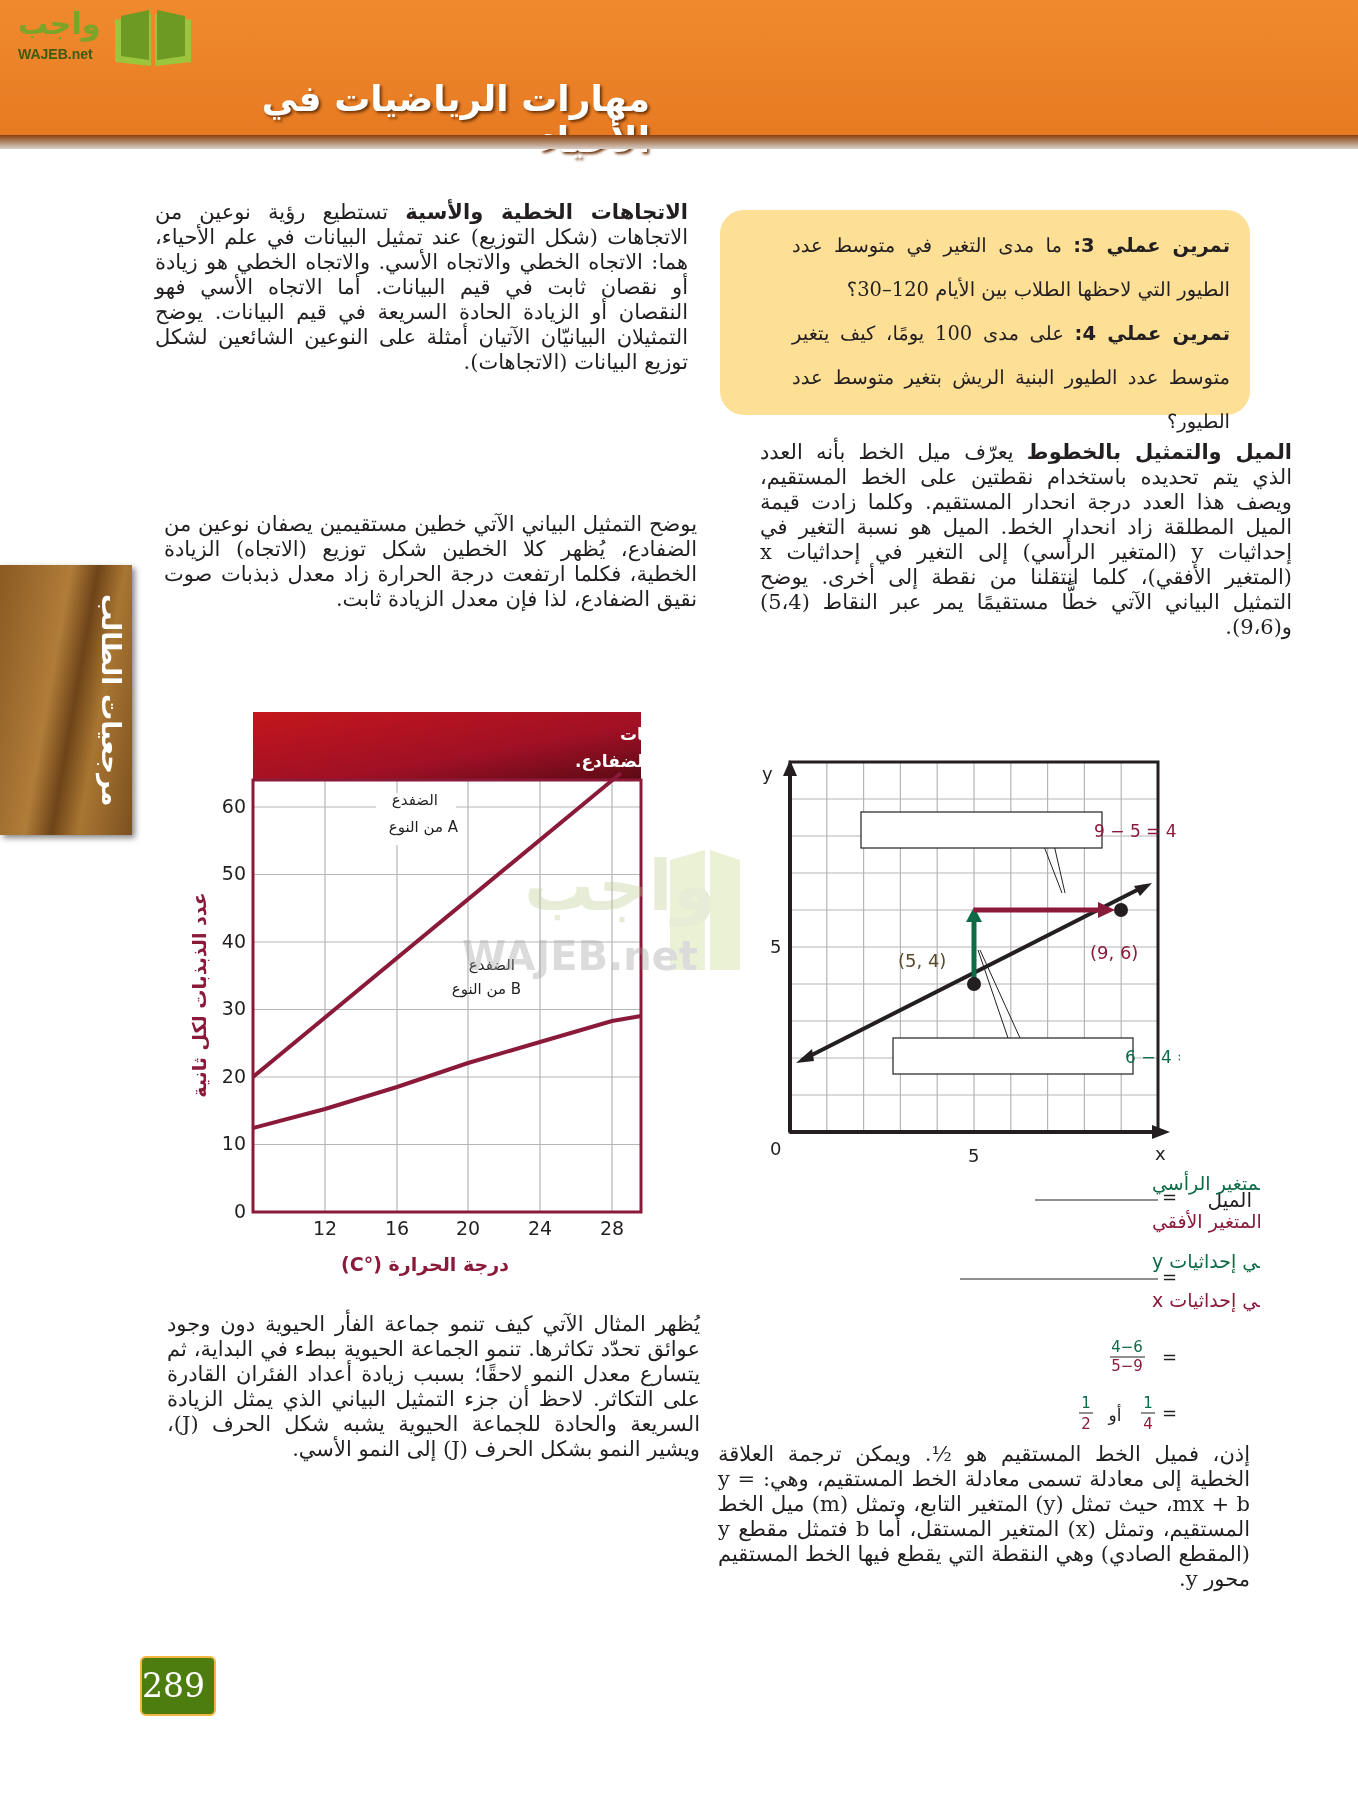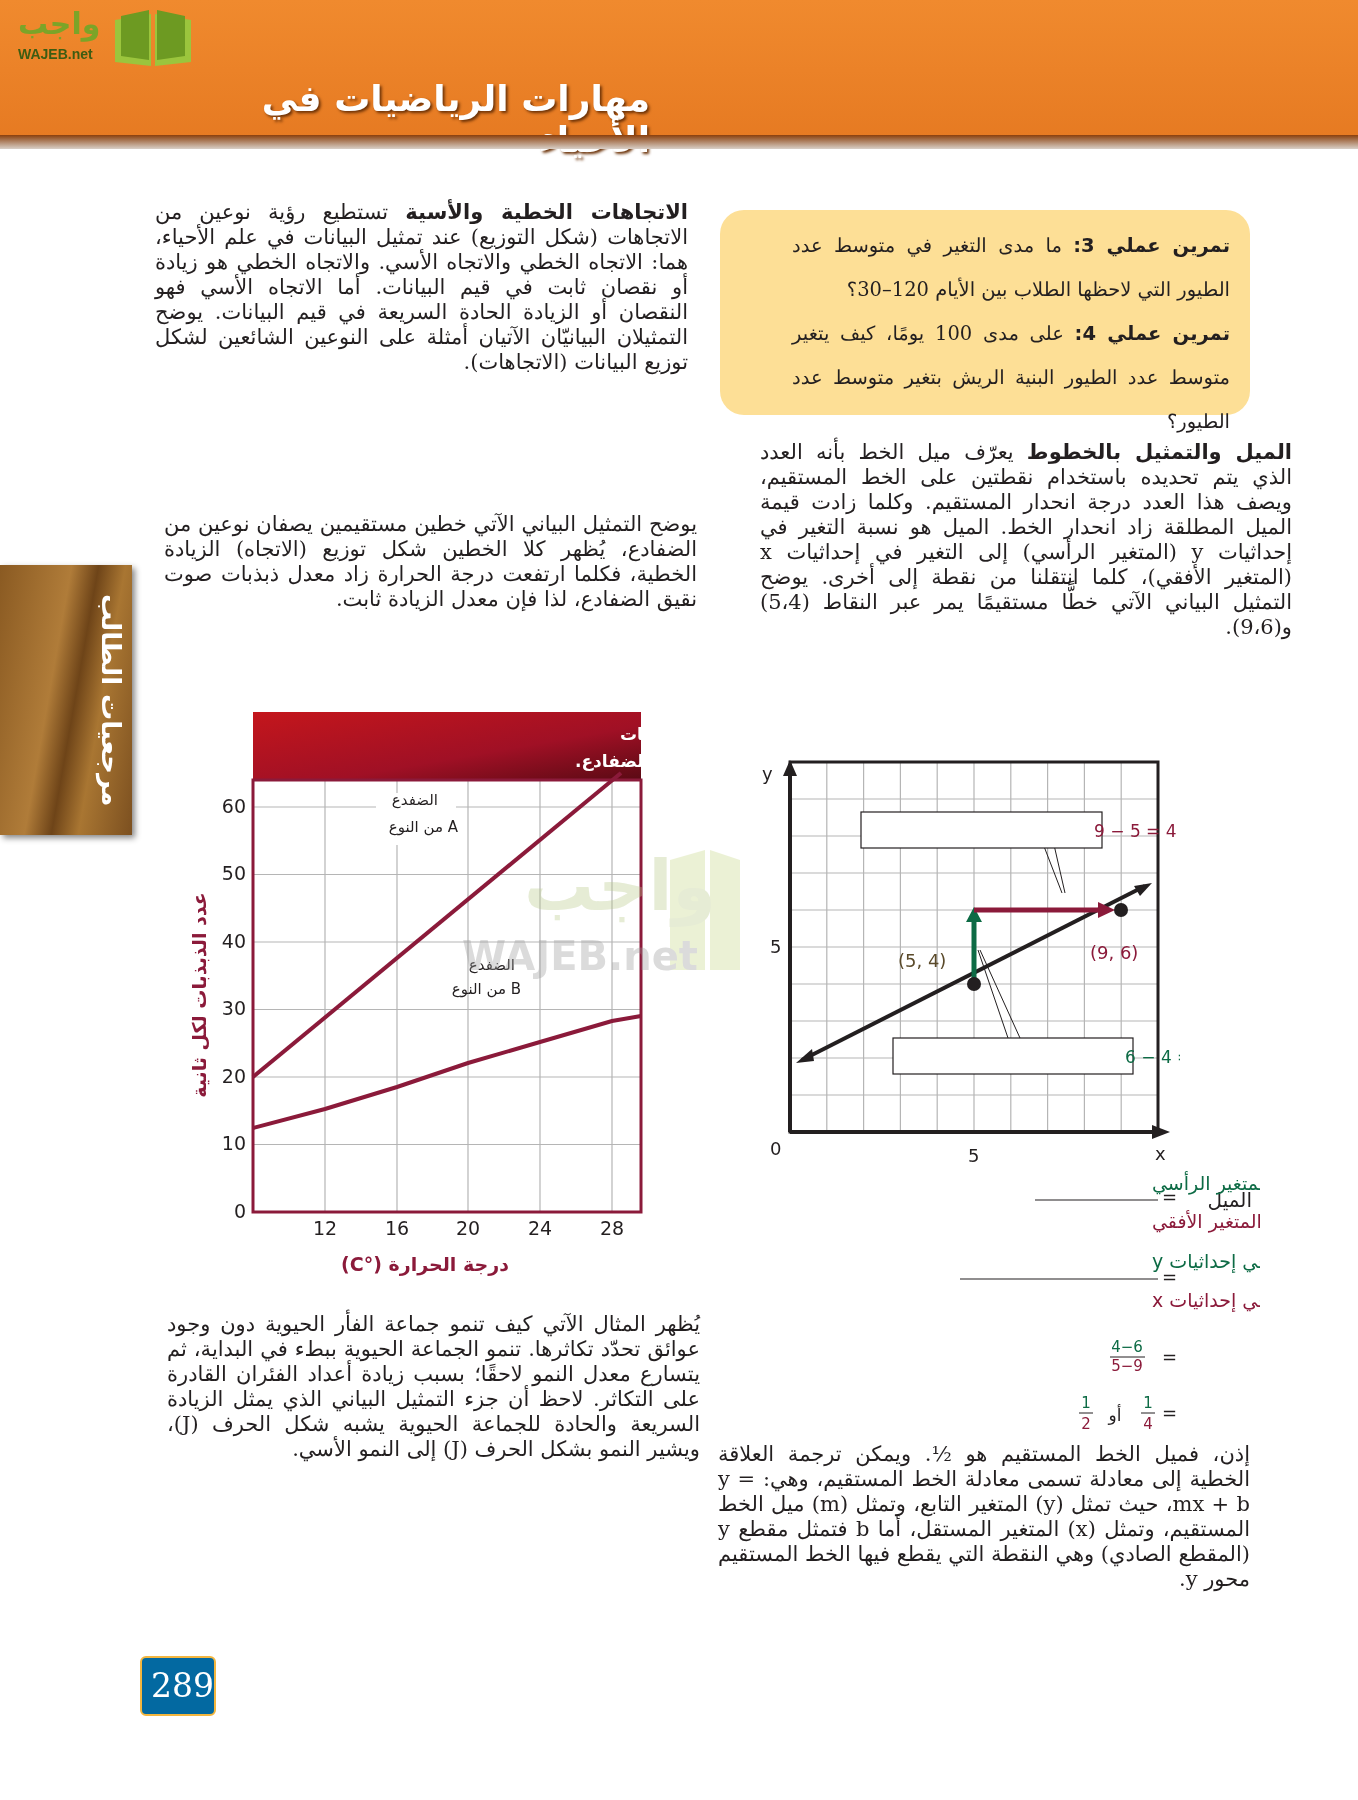--- a/index.html
+++ b/index.html
@@ -10,21 +10,21 @@
   .logo-ar{position:absolute;left:10px;top:0;font-size:30px;font-weight:bold;color:#7ba428;font-family:"DejaVu Sans",sans-serif;}
   .logo-en{position:absolute;left:10px;top:40px;font-size:14px;font-weight:bold;color:#3d5c12;font-family:"Liberation Sans",sans-serif;}
   .logo-book{position:absolute;left:105px;top:4px;width:80px;height:58px;}
   .page-title{position:absolute;left:150px;top:78px;width:500px;text-align:right;font-size:36px;font-weight:bold;color:#fff;text-shadow:2px 2px 3px #6b3106;direction:rtl;}
   .para{position:absolute;direction:rtl;text-align:justify;text-align-last:right;font-family:"DejaVu Serif",serif;font-size:21px;line-height:25px;color:#231f20;}
   .para b{font-family:"DejaVu Sans",sans-serif;}
   .practice{position:absolute;left:720px;top:210px;width:530px;height:205px;background:#fddf96;border-radius:24px;}
   .practice .para{position:static;padding:14px 20px 0 28px;line-height:44px;font-size:19.5px;margin-left:44px;}
   .sidetab{position:absolute;left:0;top:565px;width:132px;height:270px;background:linear-gradient(100deg,#8a5a22,#b07c39 40%,#6e4418 55%,#a97632 70%,#7c5020);box-shadow:3px 3px 6px #888;}
   .sidetab-label{position:absolute;left:86px;top:10px;width:40px;height:250px;writing-mode:vertical-rl;color:#fff;font-weight:bold;font-size:26px;text-align:center;}
-  .pagenum{position:absolute;left:140px;top:1656px;width:72px;height:56px;background:#0369a1;border:2px solid #f3b63f;border-radius:6px;color:#fff;font-family:"DejaVu Serif",serif;font-size:33px;text-align:right;line-height:56px;}
+  .pagenum{position:absolute;left:140px;top:1656px;width:72px;height:56px;background:#4d7c0f;border:2px solid #f3b63f;border-radius:6px;color:#fff;font-family:"DejaVu Serif",serif;font-size:33px;text-align:left;line-height:56px;}
   svg text{font-family:"DejaVu Sans",sans-serif;}
   .watermark{position:absolute;left:420px;top:830px;width:320px;height:150px;opacity:0.35;pointer-events:none;}
 </style>
 </head>
 <body>
 
 <div class="header">
   <div class="logo">
     <span class="logo-ar">واجب</span>
     <span class="logo-en">WAJEB.net</span>

